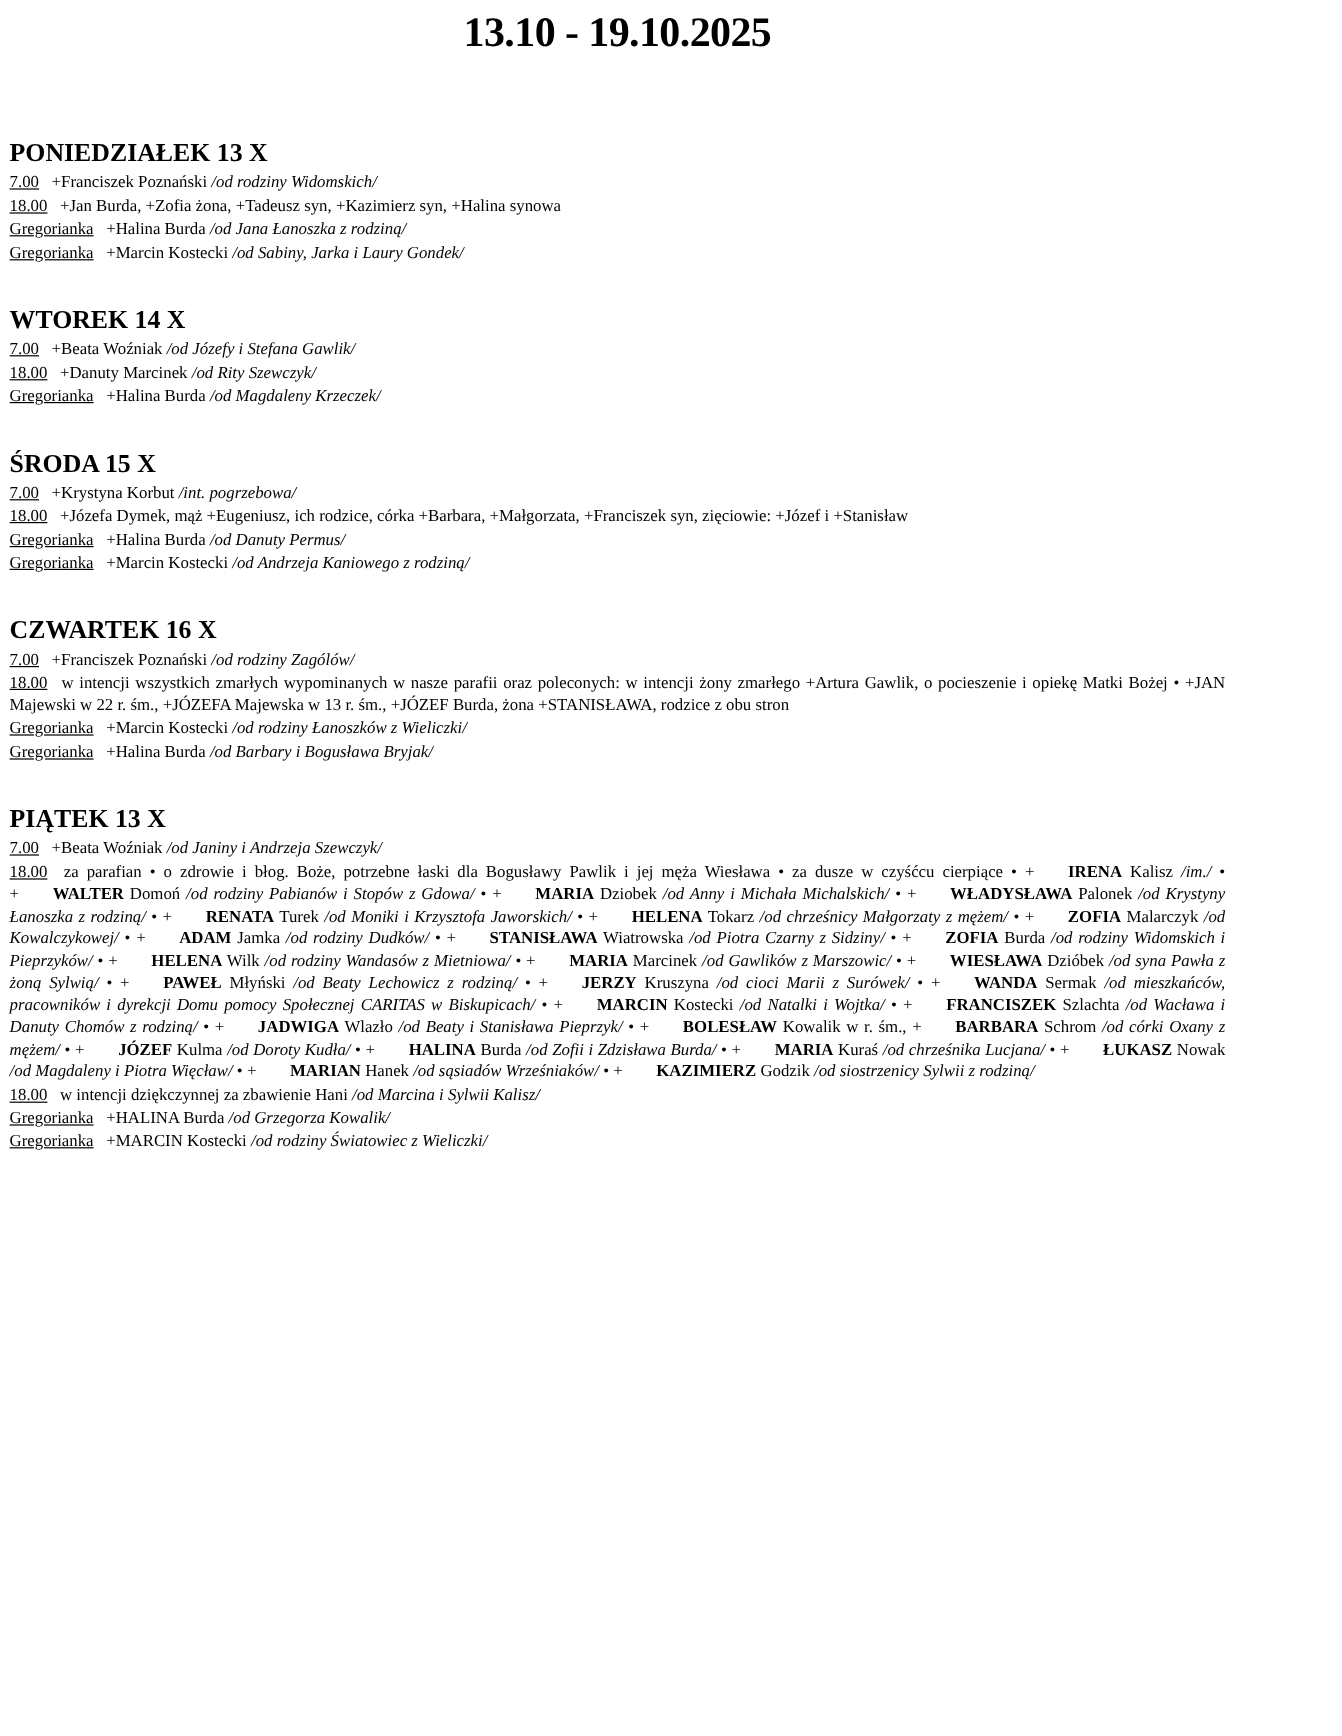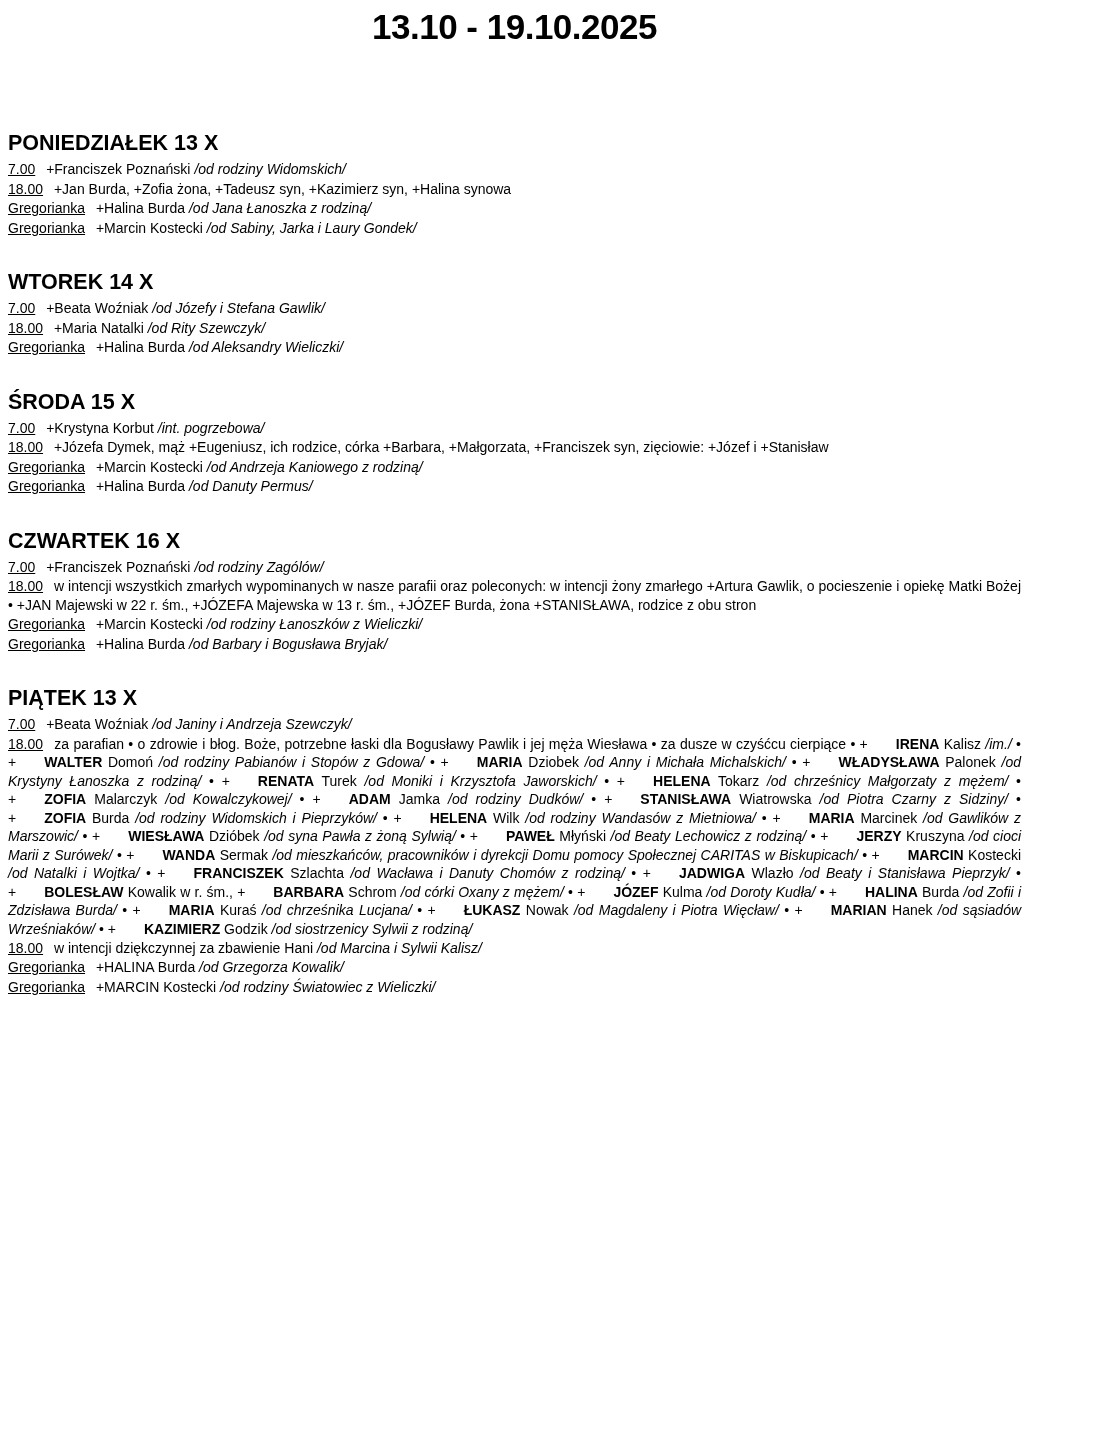--- a/index.html
+++ b/index.html
@@ -10,35 +10,36 @@
   body {
     width: 1118px;
     min-height: 1447px;
     font-family: "Liberation Sans", sans-serif;
     color: #000000;
   }
   .page {
     width: 1029px;
     box-sizing: border-box;
     padding: 0 8px 0 8px;
+    font-family: Liberation Serif, serif;
   }
   .doc-title {
     text-align: center;
     font-size: 35px;
     font-weight: bold;
     letter-spacing: -0.5px;
     margin: 4px 0 0 0;
     padding-top: 2px;
     line-height: 1.2;
   }
   .day-block {
     margin-top: 30px;
   }
   .day-block.first {
-    margin-top: 80px;
+    margin-top: 64px;
   }
   .day-heading {
     font-size: 21.5px;
     font-weight: bold;
     line-height: 1.45;
     margin-bottom: 1px;
   }
   .entry {
     font-size: 14px;
     line-height: 1.32;
@@ -67,29 +68,29 @@
       <div class="day-block first">
         <div class="day-heading">PONIEDZIAŁEK 13 X</div>
         <p class="entry"><span class="lead">7.00</span><span class="gap"></span> <span>+Franciszek Poznański </span><span class="it">/od rodziny Widomskich/</span></p>
         <p class="entry"><span class="lead">18.00</span><span class="gap"></span> <span>+Jan Burda, +Zofia żona, +Tadeusz syn, +Kazimierz syn, +Halina synowa</span></p>
         <p class="entry"><span class="lead">Gregorianka</span><span class="gap"></span> <span>+Halina Burda </span><span class="it">/od Jana Łanoszka z rodziną/</span></p>
         <p class="entry"><span class="lead">Gregorianka</span><span class="gap"></span> <span>+Marcin Kostecki </span><span class="it">/od Sabiny, Jarka i Laury Gondek/</span></p>
       </div>
       <div class="day-block">
         <div class="day-heading">WTOREK 14 X</div>
         <p class="entry"><span class="lead">7.00</span><span class="gap"></span> <span>+Beata Woźniak </span><span class="it">/od Józefy i Stefana Gawlik/</span></p>
-        <p class="entry"><span class="lead">18.00</span><span class="gap"></span> <span>+Maria Natalki </span><span class="it">/od Rity Szewczyk/</span></p>
-        <p class="entry"><span class="lead">Gregorianka</span><span class="gap"></span> <span>+Halina Burda </span><span class="it">/od Aleksandry Wieliczki/</span></p>
+        <p class="entry"><span class="lead">18.00</span><span class="gap"></span> <span>+Danuty Marcinek </span><span class="it">/od Rity Szewczyk/</span></p>
+        <p class="entry"><span class="lead">Gregorianka</span><span class="gap"></span> <span>+Halina Burda </span><span class="it">/od Magdaleny Krzeczek/</span></p>
       </div>
       <div class="day-block">
         <div class="day-heading">ŚRODA 15 X</div>
         <p class="entry"><span class="lead">7.00</span><span class="gap"></span> <span>+Krystyna Korbut </span><span class="it">/int. pogrzebowa/</span></p>
         <p class="entry"><span class="lead">18.00</span><span class="gap"></span> <span>+Józefa Dymek, mąż +Eugeniusz, ich rodzice, córka +Barbara, +Małgorzata, +Franciszek syn, zięciowie: +Józef i +Stanisław</span></p>
+        <p class="entry"><span class="lead">Gregorianka</span><span class="gap"></span> <span>+Halina Burda </span><span class="it">/od Danuty Permus/</span></p>
         <p class="entry"><span class="lead">Gregorianka</span><span class="gap"></span> <span>+Marcin Kostecki </span><span class="it">/od Andrzeja Kaniowego z rodziną/</span></p>
-        <p class="entry"><span class="lead">Gregorianka</span><span class="gap"></span> <span>+Halina Burda </span><span class="it">/od Danuty Permus/</span></p>
       </div>
       <div class="day-block">
         <div class="day-heading">CZWARTEK 16 X</div>
         <p class="entry"><span class="lead">7.00</span><span class="gap"></span> <span>+Franciszek Poznański </span><span class="it">/od rodziny Zagólów/</span></p>
         <p class="entry"><span class="lead">18.00</span><span class="gap"></span> <span>w intencji wszystkich zmarłych wypominanych w nasze parafii oraz poleconych: w intencji żony zmarłego +Artura Gawlik, o pocieszenie i opiekę Matki Bożej • +JAN Majewski w 22 r. śm., +JÓZEFA Majewska w 13 r. śm., +JÓZEF Burda, żona +STANISŁAWA, rodzice z obu stron</span></p>
         <p class="entry"><span class="lead">Gregorianka</span><span class="gap"></span> <span>+Marcin Kostecki </span><span class="it">/od rodziny Łanoszków z Wieliczki/</span></p>
         <p class="entry"><span class="lead">Gregorianka</span><span class="gap"></span> <span>+Halina Burda </span><span class="it">/od Barbary i Bogusława Bryjak/</span></p>
       </div>
       <div class="day-block">
         <div class="day-heading">PIĄTEK 13 X</div>

